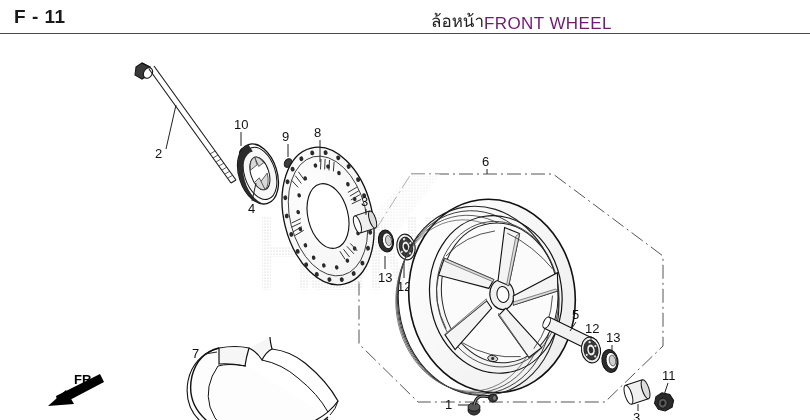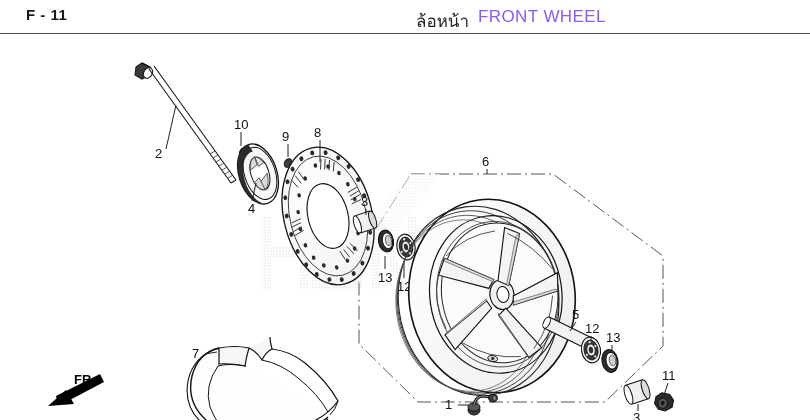--- a/index.html
+++ b/index.html
@@ -18,43 +18,41 @@
   
   #header {
     position: absolute;
     left: 0; top: 0;
     width: 810px; height: 33px;
     box-sizing: border-box;
   }
   #page-code {
     position: absolute;
     left: 14px; top: 6px;
-    font-size: 15px;
+    font-size: 19px;
     font-weight: bold;
     color: #1a1a1a;
     letter-spacing: 0.5px;
     white-space: pre;
-    margin-left: 12px;
   }
   #title-group {
     position: absolute;
-    left: 416px; top: 7px;
+    left: 431px; top: 7px;
     display: flex;
-    align-items: flex-start;
-    gap: 9px;
+    align-items: flex-end;
   }
   #title-thai {
     font-size: 17px;
     color: #222222;
     font-family: "DejaVu Sans", sans-serif;
     white-space: pre;
   }
   #title-en {
     font-size: 17px;
-    color: #8b5cf6;
+    color: #701a75;
     letter-spacing: 0.4px;
     white-space: pre;
   }
   #header-rule {
     position: absolute;
     left: 0; top: 33px;
     width: 810px;
     height: 1px;
     background: #4a4a4a;
   }

